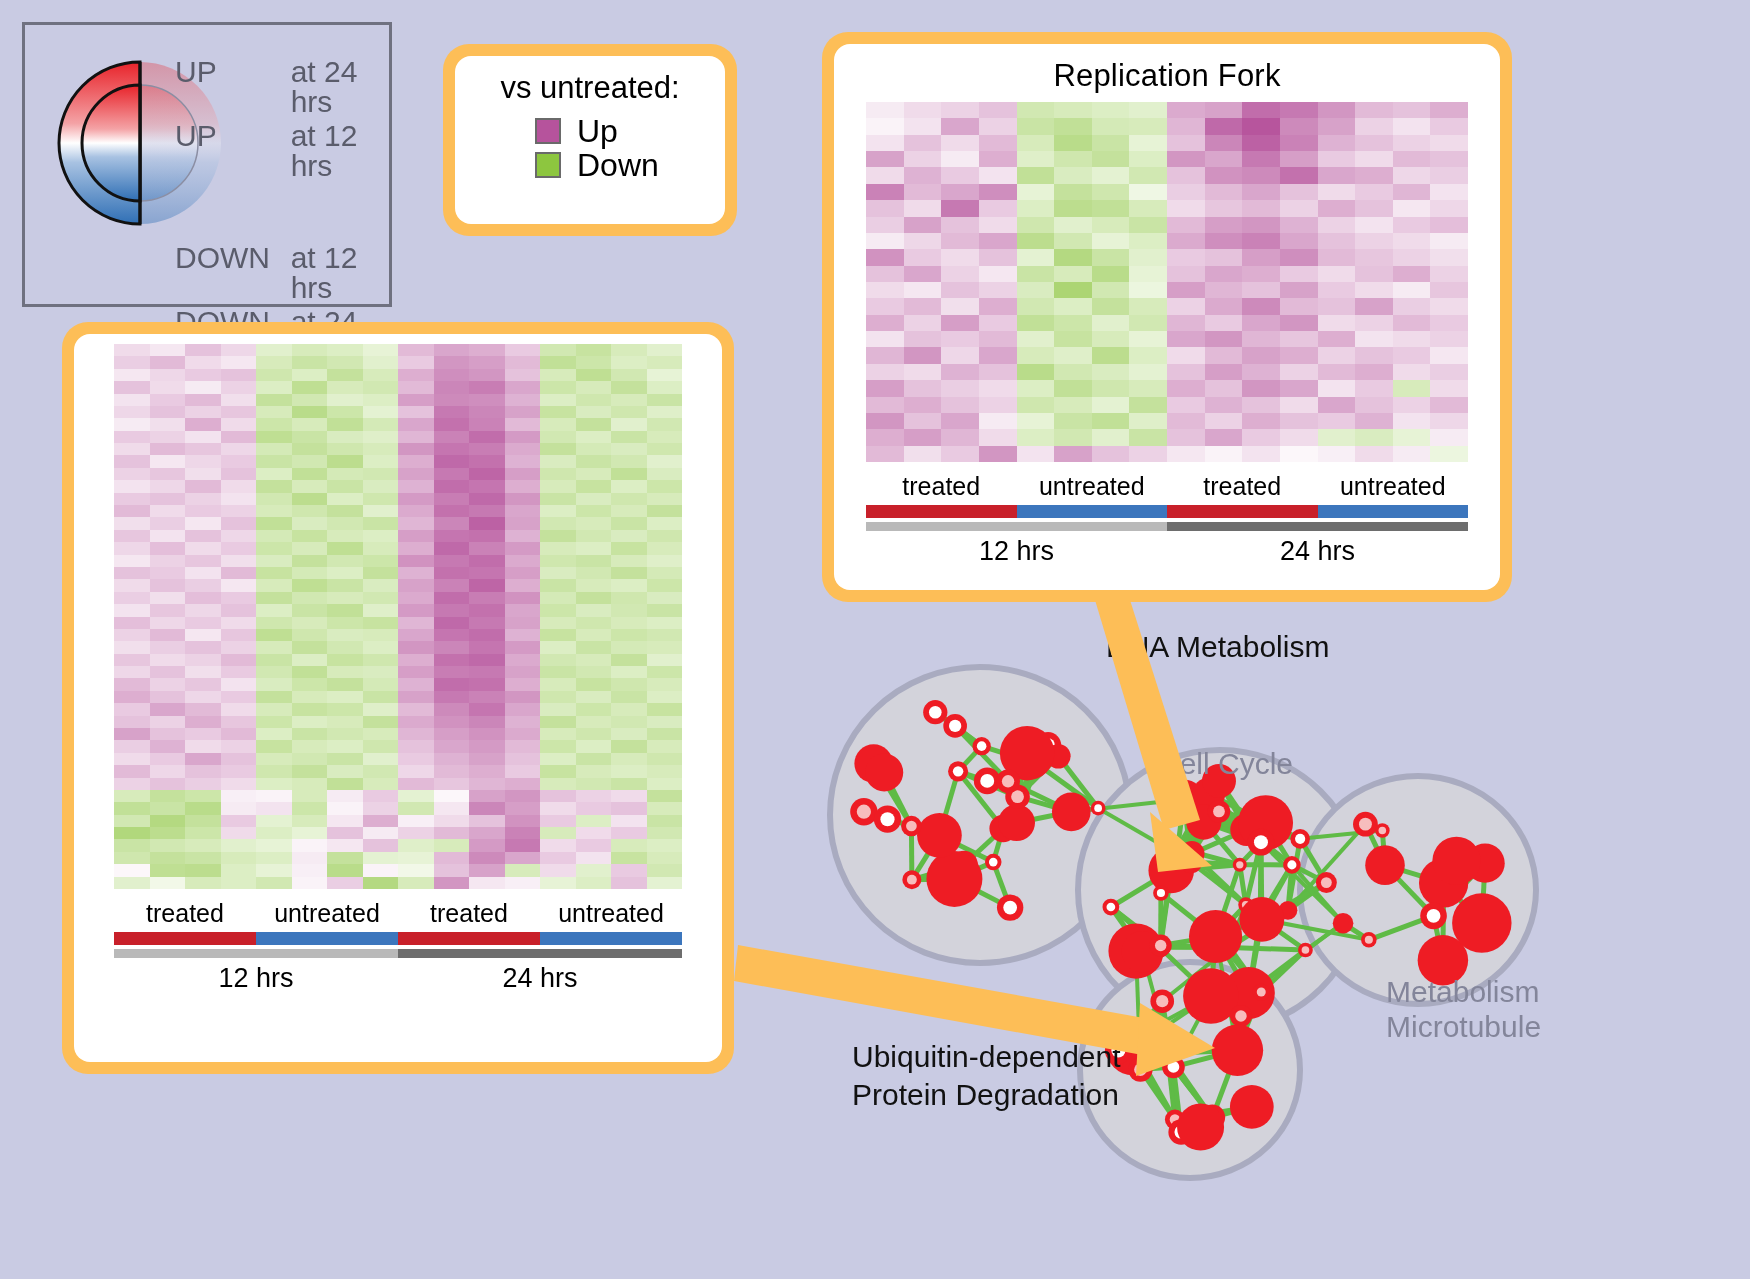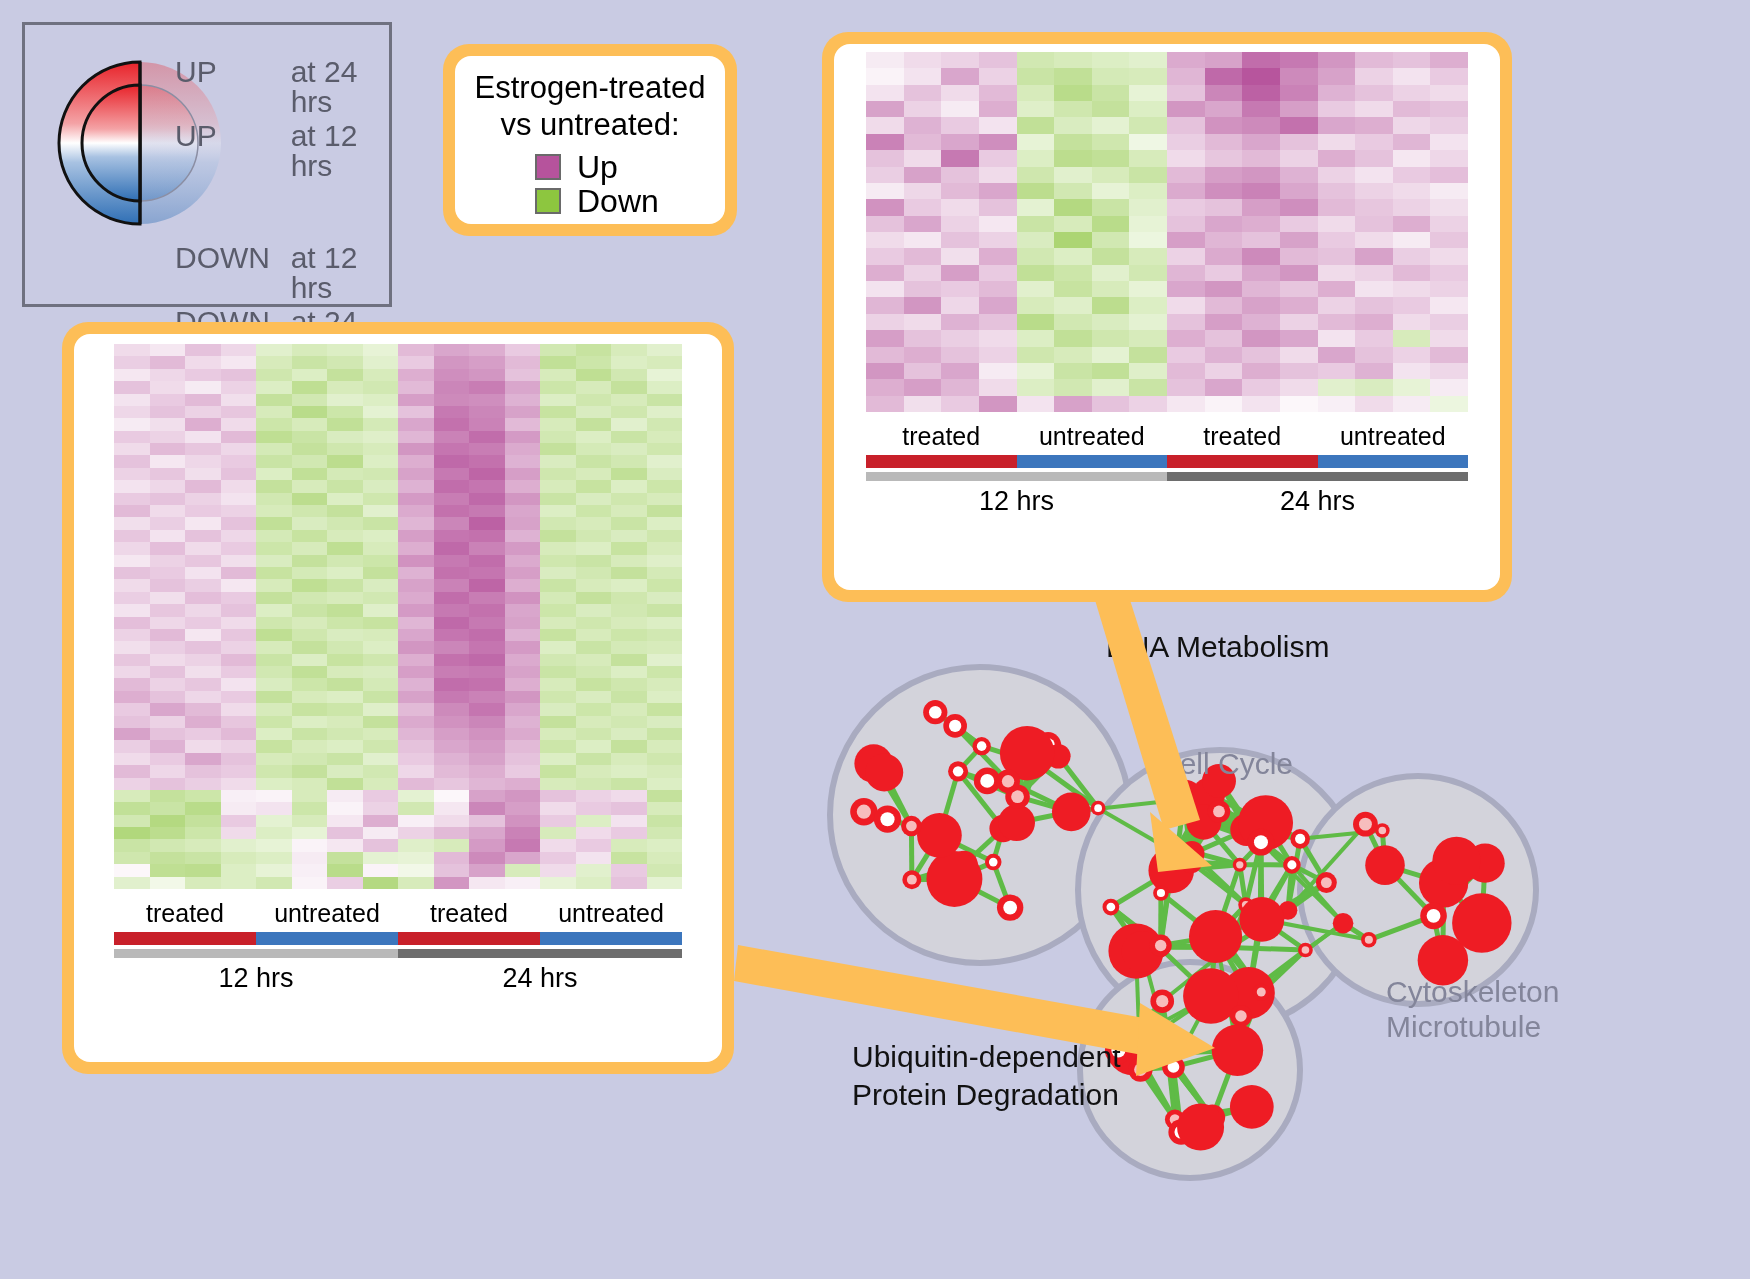--- a/index.html
+++ b/index.html
@@ -122,38 +122,38 @@
       <span class="kw">DOWN</span>
       <span>at 24 hrs</span>
     </div>
   </div>
 
 </div>
 
 <div class="abs opanel" id="legend-panel">
   <div class="inner">
     <div class="legend-title">
-      <div>Estrogen-treated</div>
       <div>vs untreated:</div>
     </div>
     <div class="legend-rows">
       <div class="legend-row">
         <span class="swatch" style="background:#b6539c"></span>
         <span class="legend-label">Up</span>
       </div>
       <div class="legend-row">
         <span class="swatch" style="background:#8dc63f"></span>
         <span class="legend-label">Down</span>
       </div>
     </div>
   </div>
 </div>
 
 <div class="abs opanel" id="panel-replication">
   <div class="inner">
+    <div class="hm-title">Replication Fork</div>
     <div style="padding:8px 32px 0 32px;">
       <div class="hm-grid" id="grid-0" style="height: 360px; grid-template-columns: repeat(16, 1fr); grid-template-rows: repeat(22, 1fr);">
           <div class="hm-cell" style="background: rgb(246, 235, 243);"></div>
           <div class="hm-cell" style="background: rgb(240, 219, 234);"></div>
           <div class="hm-cell" style="background: rgb(236, 210, 229);"></div>
           <div class="hm-cell" style="background: rgb(229, 194, 220);"></div>
           <div class="hm-cell" style="background: rgb(209, 232, 178);"></div>
           <div class="hm-cell" style="background: rgb(215, 235, 187);"></div>
           <div class="hm-cell" style="background: rgb(220, 238, 196);"></div>
           <div class="hm-cell" style="background: rgb(225, 240, 205);"></div>
@@ -1786,21 +1786,21 @@
         </g>
         <g>
           <circle cx="383.4364580297827" cy="466.9341362114624" r="11.348543669329956" fill="#ee1c24"></circle>
           <circle cx="383.4364580297827" cy="466.9341362114624" r="5.901242708051577" fill="#ffffff"></circle>
         </g>
       </g>
   </svg>
 
   <div class="net-label dark" style="left:316px;top:30px;">DNA Metabolism</div>
   <div class="net-label grey" style="left:368px;top:147px;">Cell Cycle</div>
-  <div class="net-label grey" style="left:596px;top:375px;">Cytoskeleton</div>
+  <div class="net-label grey" style="left:596px;top:375px;">Metabolism</div>
   <div class="net-label grey" style="left:596px;top:410px;">Microtubule</div>
   <div class="net-label dark" style="left:62px;top:478px;">Protein Degradation</div>
   <div class="net-label dark" style="left:62px;top:440px;">Ubiquitin-dependent</div>
 </div>
 
 <svg class="abs" style="left:0;top:0;width:1750px;height:1279px;pointer-events:none;">
   <path d="M1095 600 L1130 600 L1200 820 L1164 830 Z" fill="#fdbe57"></path>
   <path d="M1150 812 L1212 866 L1158 872 Z" fill="#fdbe57"></path>
   <path d="M738 945 L1155 1020 L1148 1056 L734 981 Z" fill="#fdbe57"></path>
   <path d="M1140 1003 L1215 1048 L1136 1076 Z" fill="#fdbe57"></path>

